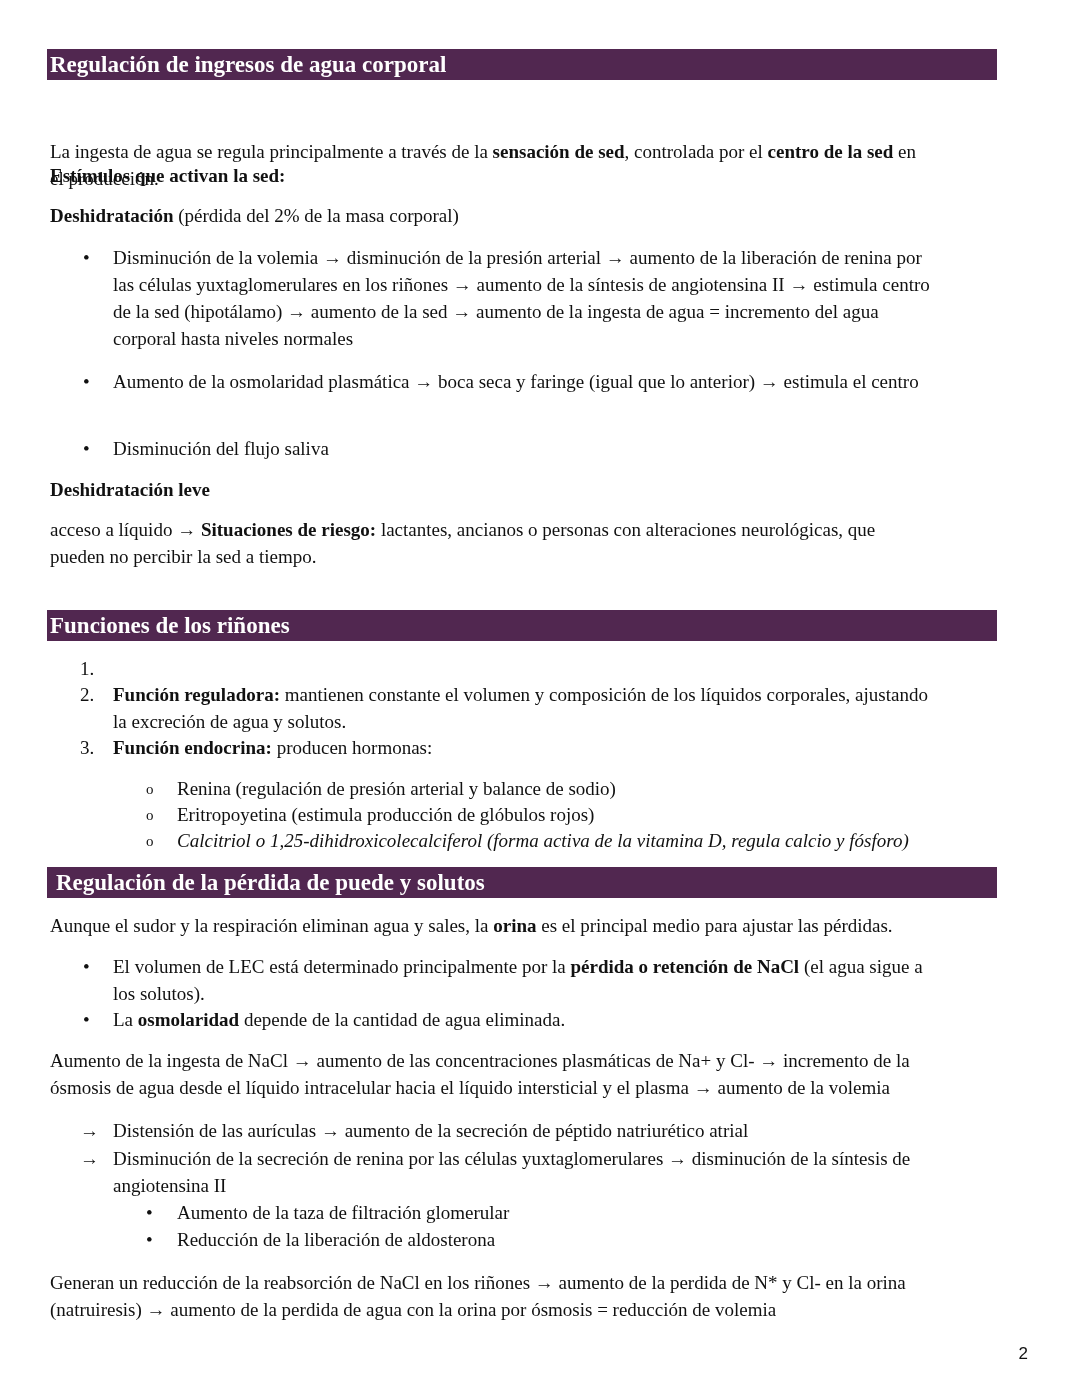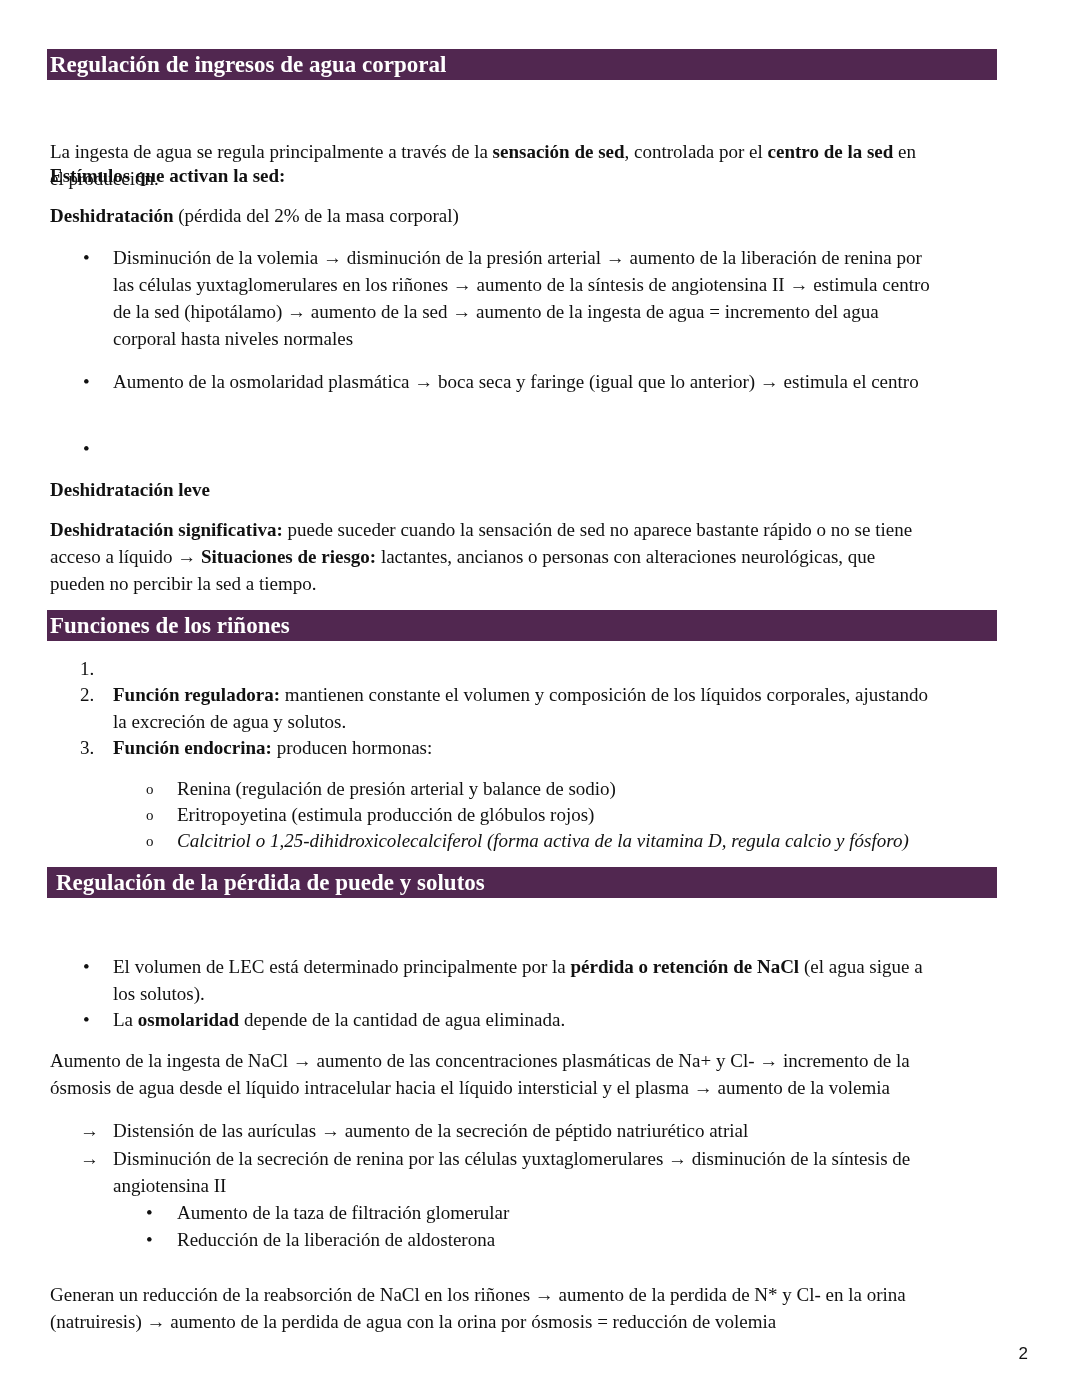--- a/index.html
+++ b/index.html
@@ -70,25 +70,27 @@
     <div>de la sed (hipotálamo) → aumento de la sed → aumento de la ingesta de agua = incremento del agua</div>
     <div>corporal hasta niveles normales</div>
   </div>
 
   <span class="bullet" style="top:368px;">•</span>
   <div class="li" style="top:368px;">
     <div>Aumento de la osmolaridad plasmática → boca seca y faringe (igual que lo anterior) → estimula el centro</div>
   </div>
 
   <span class="bullet" style="top:435px;">•</span>
+  <div class="li" style="top:435px;">
+    <div>Disminución del flujo saliva</div>
+  </div>
 
   <div class="blk" style="top:476px;"><b>Deshidratación leve</b></div>
 
   <div class="blk" style="top:516px;">
-    <div><b>Deshidratación significativa:</b><span> puede suceder cuando la sensación de sed no aparece bastante rápido o no se tiene</span></div>
     <div><span>acceso a líquido → </span><b>Situaciones de riesgo:</b><span> lactantes, ancianos o personas con alteraciones neurológicas, que</span></div>
     <div>pueden no percibir la sed a tiempo.</div>
   </div>
 
   <div class="hbar" style="top:610px;">Funciones de los riñones</div>
 
   <span class="num" style="top:655px;">1.</span>
 
   <span class="num" style="top:681px;">2.</span>
   <div class="li" style="top:681px;">
@@ -103,20 +105,21 @@
 
   <span class="circ" style="top:776px;">o</span>
   <div class="sub" style="top:775px;">Renina (regulación de presión arterial y balance de sodio)</div>
   <span class="circ" style="top:802px;">o</span>
   <div class="sub" style="top:801px;">Eritropoyetina (estimula producción de glóbulos rojos)</div>
   <span class="circ" style="top:828px;">o</span>
   <div class="sub" style="top:827px;font-style:italic;">Calcitriol o 1,25-dihidroxicolecalciferol (forma activa de la vitamina D, regula calcio y fósforo)</div>
 
   <div class="hbar indent" style="top:867px;">Regulación de la pérdida de puede y solutos</div>
 
+  <div class="blk" style="top:912px;"><span>Aunque el sudor y la respiración eliminan agua y sales, la </span><b>orina</b><span> es el principal medio para ajustar las pérdidas.</span></div>
 
   <span class="bullet" style="top:953px;">•</span>
   <div class="li" style="top:953px;">
     <div><span>El volumen de LEC está determinado principalmente por la </span><b>pérdida o retención de NaCl</b><span> (el agua sigue a</span></div>
     <div>los solutos).</div>
   </div>
 
   <span class="bullet" style="top:1006px;">•</span>
   <div class="li" style="top:1006px;">
     <div><span>La </span><b>osmolaridad</b><span> depende de la cantidad de agua eliminada.</span></div>
@@ -136,19 +139,19 @@
   <div class="li" style="top:1145px;">
     <div>Disminución de la secreción de renina por las células yuxtaglomerulares → disminución de la síntesis de</div>
     <div>angiotensina II</div>
   </div>
 
   <span class="subb" style="top:1199px;">•</span>
   <div class="sub" style="top:1199px;">Aumento de la taza de filtración glomerular</div>
   <span class="subb" style="top:1226px;">•</span>
   <div class="sub" style="top:1226px;">Reducción de la liberación de aldosterona</div>
 
-  <div class="blk" style="top:1269px;margin-top:12px;">
+  <div class="blk" style="top:1269px;">
     <div>Generan un reducción de la reabsorción de NaCl en los riñones → aumento de la perdida de N* y Cl- en la orina</div>
     <div>(natruiresis) → aumento de la perdida de agua con la orina por ósmosis = reducción de volemia</div>
   </div>
 
   <div class="pagenum">2</div>
 </div>
 
 </body></html>

